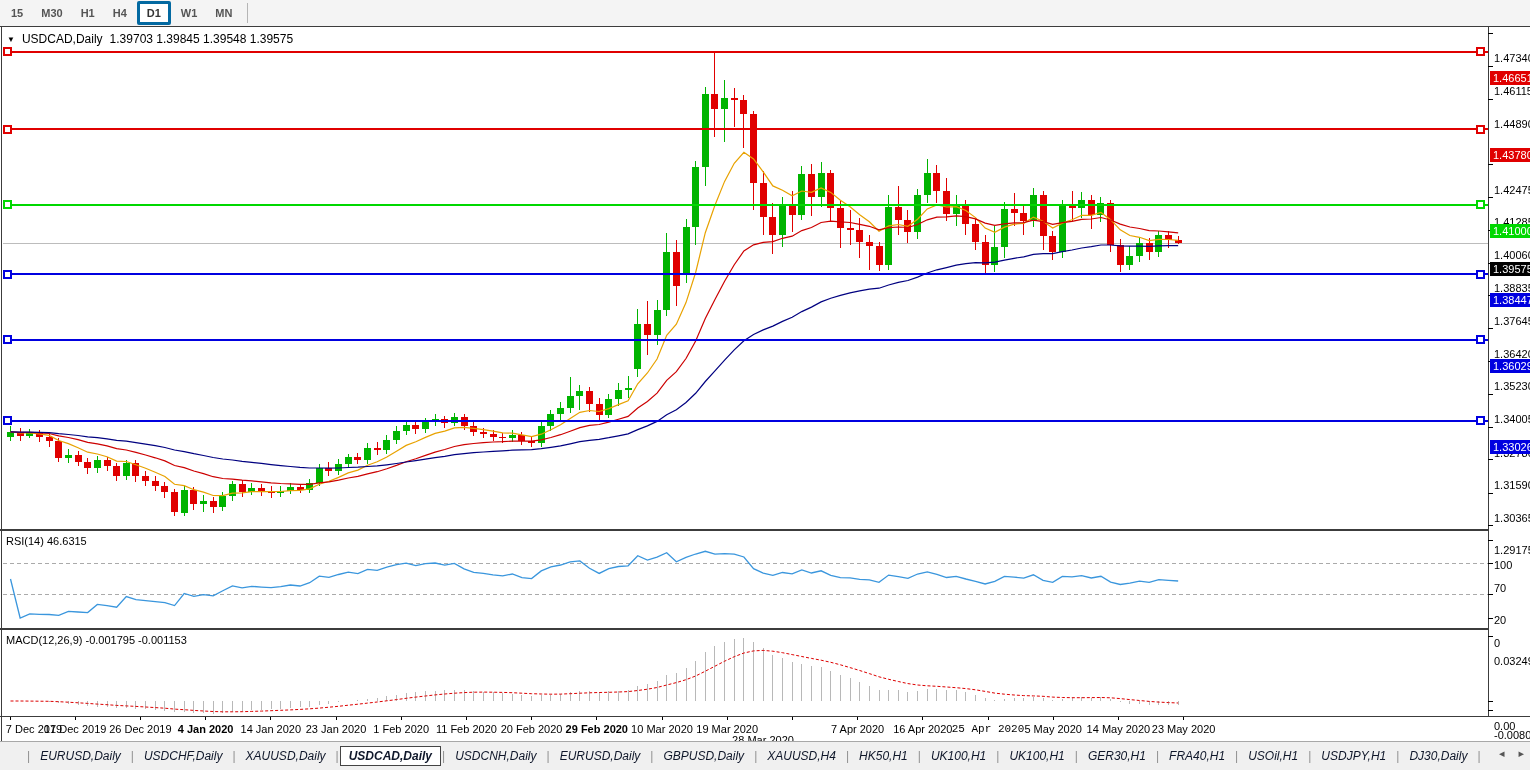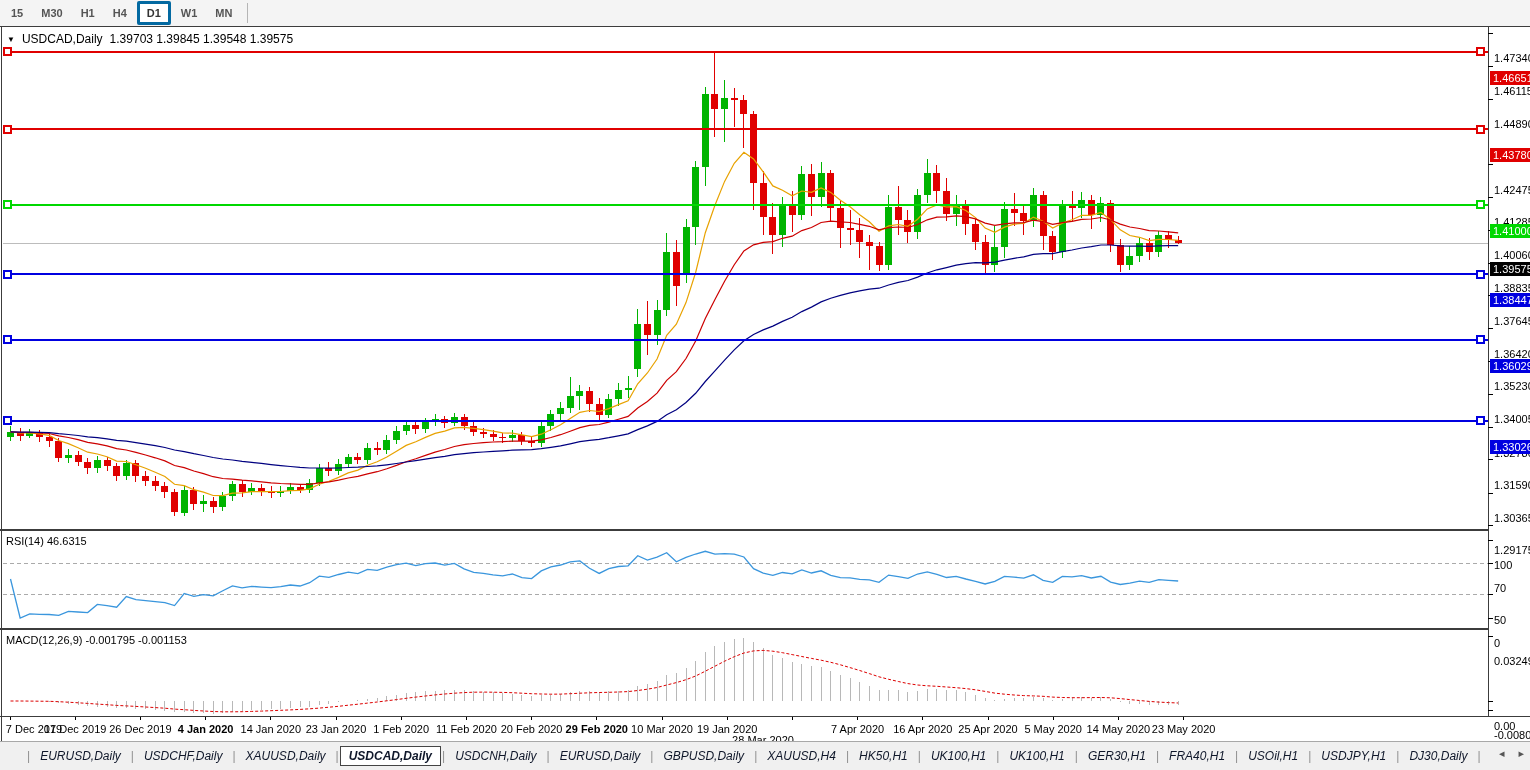--- a/index.html
+++ b/index.html
@@ -538,21 +538,21 @@
       <div class="axis-label" style="top: 288.735px;">1.37645</div>
       <div class="axis-label" style="top: 321.932px;">1.36420</div>
       <div class="axis-label" style="top: 354.181px;">1.35230</div>
       <div class="axis-label" style="top: 387.378px;">1.34005</div>
       <div class="axis-label" style="top: 420.576px;">1.32780</div>
       <div class="axis-label" style="top: 452.825px;">1.31590</div>
       <div class="axis-label" style="top: 486.022px;">1.30365</div>
       <div class="axis-label" style="top: 518.271px;">1.29175</div>
       <div class="axis-label" style="top: 533px;">100</div>
       <div class="axis-label" style="top: 556.4px;">70</div>
-      <div class="axis-label" style="top: 587.6px;">50</div>
+      <div class="axis-label" style="top: 587.6px;">20</div>
       <div class="axis-label" style="top: 611px;">0</div>
       <div class="axis-label" style="top: 629px;">0.032493</div>
       <div class="axis-label" style="top: 694px;">0.00</div>
       <div class="axis-label" style="top: 703px;">-0.008086</div>
       <div class="axis-badge" style="top: 44.6719px; background: rgb(224, 0, 0);">1.46651</div>
       <div class="axis-badge" style="top: 122.476px; background: rgb(224, 0, 0);">1.43780</div>
       <div class="axis-badge" style="top: 197.814px; background: rgb(0, 216, 0);">1.41000</div>
       <div class="axis-badge" style="top: 267px; background: rgb(0, 0, 224);">1.38447</div>
       <div class="axis-badge" style="top: 332.528px; background: rgb(0, 0, 224);">1.36029</div>
       <div class="axis-badge" style="top: 413.909px; background: rgb(0, 0, 224);">1.33026</div>
@@ -563,25 +563,25 @@
       <div class="date-label" style="left: 75.2px;">17 Dec 2019</div>
       <div class="date-label" style="left: 140.4px;">26 Dec 2019</div>
       <div class="date-label" style="left: 205.6px; font-weight: bold;">4 Jan 2020</div>
       <div class="date-label" style="left: 270.8px;">14 Jan 2020</div>
       <div class="date-label" style="left: 336px;">23 Jan 2020</div>
       <div class="date-label" style="left: 401.2px;">1 Feb 2020</div>
       <div class="date-label" style="left: 466.4px;">11 Feb 2020</div>
       <div class="date-label" style="left: 531.6px;">20 Feb 2020</div>
       <div class="date-label" style="left: 596.8px; font-weight: bold;">29 Feb 2020</div>
       <div class="date-label" style="left: 662px;">10 Mar 2020</div>
-      <div class="date-label" style="left: 727.2px;">19 Jan 2020</div>
+      <div class="date-label" style="left: 727.2px;">19 Mar 2020</div>
       <div class="date-label" style="left: 763px; margin-top: 11px;">28 Mar 2020</div>
       <div class="date-label" style="left: 857.6px;">7 Apr 2020</div>
       <div class="date-label" style="left: 922.8px;">16 Apr 2020</div>
-      <div class="date-label" style="left: 988px;">25 Apr 2020</div>
+      <div class="date-label" style="left: 988px; font-family: Liberation Mono, monospace;">25 Apr 2020</div>
       <div class="date-label" style="left: 1053.2px;">5 May 2020</div>
       <div class="date-label" style="left: 1118.4px;">14 May 2020</div>
       <div class="date-label" style="left: 1183.6px;">23 May 2020</div>
     </div>
 </div>
 
 <div id="tabbar">
     <span class="tab-sep">|</span>
     <div class="tab">EURUSD,Daily</div>
     <span class="tab-sep">|</span>

